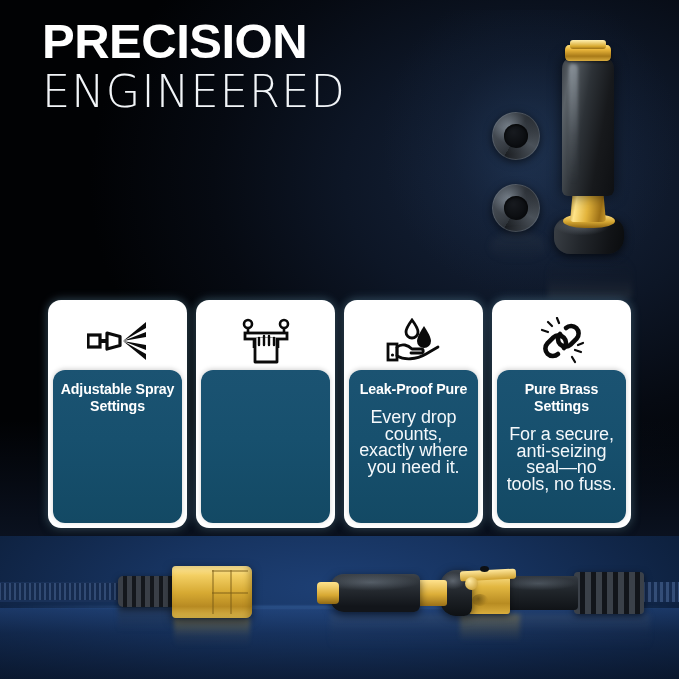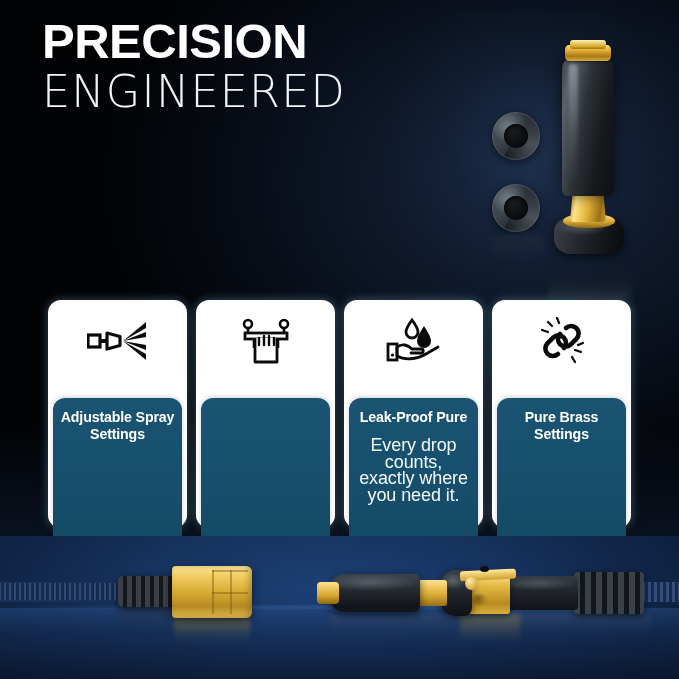--- a/index.html
+++ b/index.html
@@ -152,21 +152,20 @@
   }
   .card-icon svg{display:block;}
   .card-panel{
     position:absolute;left:5px;top:70px;width:129px;height:153px;
     border-radius:12px;
     background:linear-gradient(180deg,#1b5372 0%, #17506e 45%, #134964 100%);
     box-shadow:0 -1px 5px rgba(0,0,0,.18);
     padding:11px 7px 0 7px;
     box-sizing:border-box;
     text-align:center;
-    margin-top:28px;
   }
   .card-title{
     font-size:14.2px;line-height:17px;font-weight:bold;color:#ffffff;
     letter-spacing:-0.15px;
   }
   .card-desc{
     margin-top:11px;
     font-size:18px;line-height:16.5px;font-weight:normal;color:#f4f8fb;
     letter-spacing:-0.1px;
   }
@@ -418,20 +417,21 @@
             <path d="M15 9 L11 5"></path>
             <path d="M11 15 L5 13"></path>
             <path d="M38 33 L44 35"></path>
             <path d="M35 40 L38 45"></path>
             <path d="M41 28 L46 26"></path>
           </g>
         </svg>
       </div>
       <div class="card-panel">
         <div class="card-title">Pure Brass Settings</div>
+        <div class="card-desc">For a secure, anti-seizing seal—no tools, no fuss.</div>
       </div>
     </div>
 
   </div>
 
   <div class="strip">
     <div class="strip-floor"></div>
     <div class="strip-floorline"></div>
 
     <div class="hose-l"></div>

